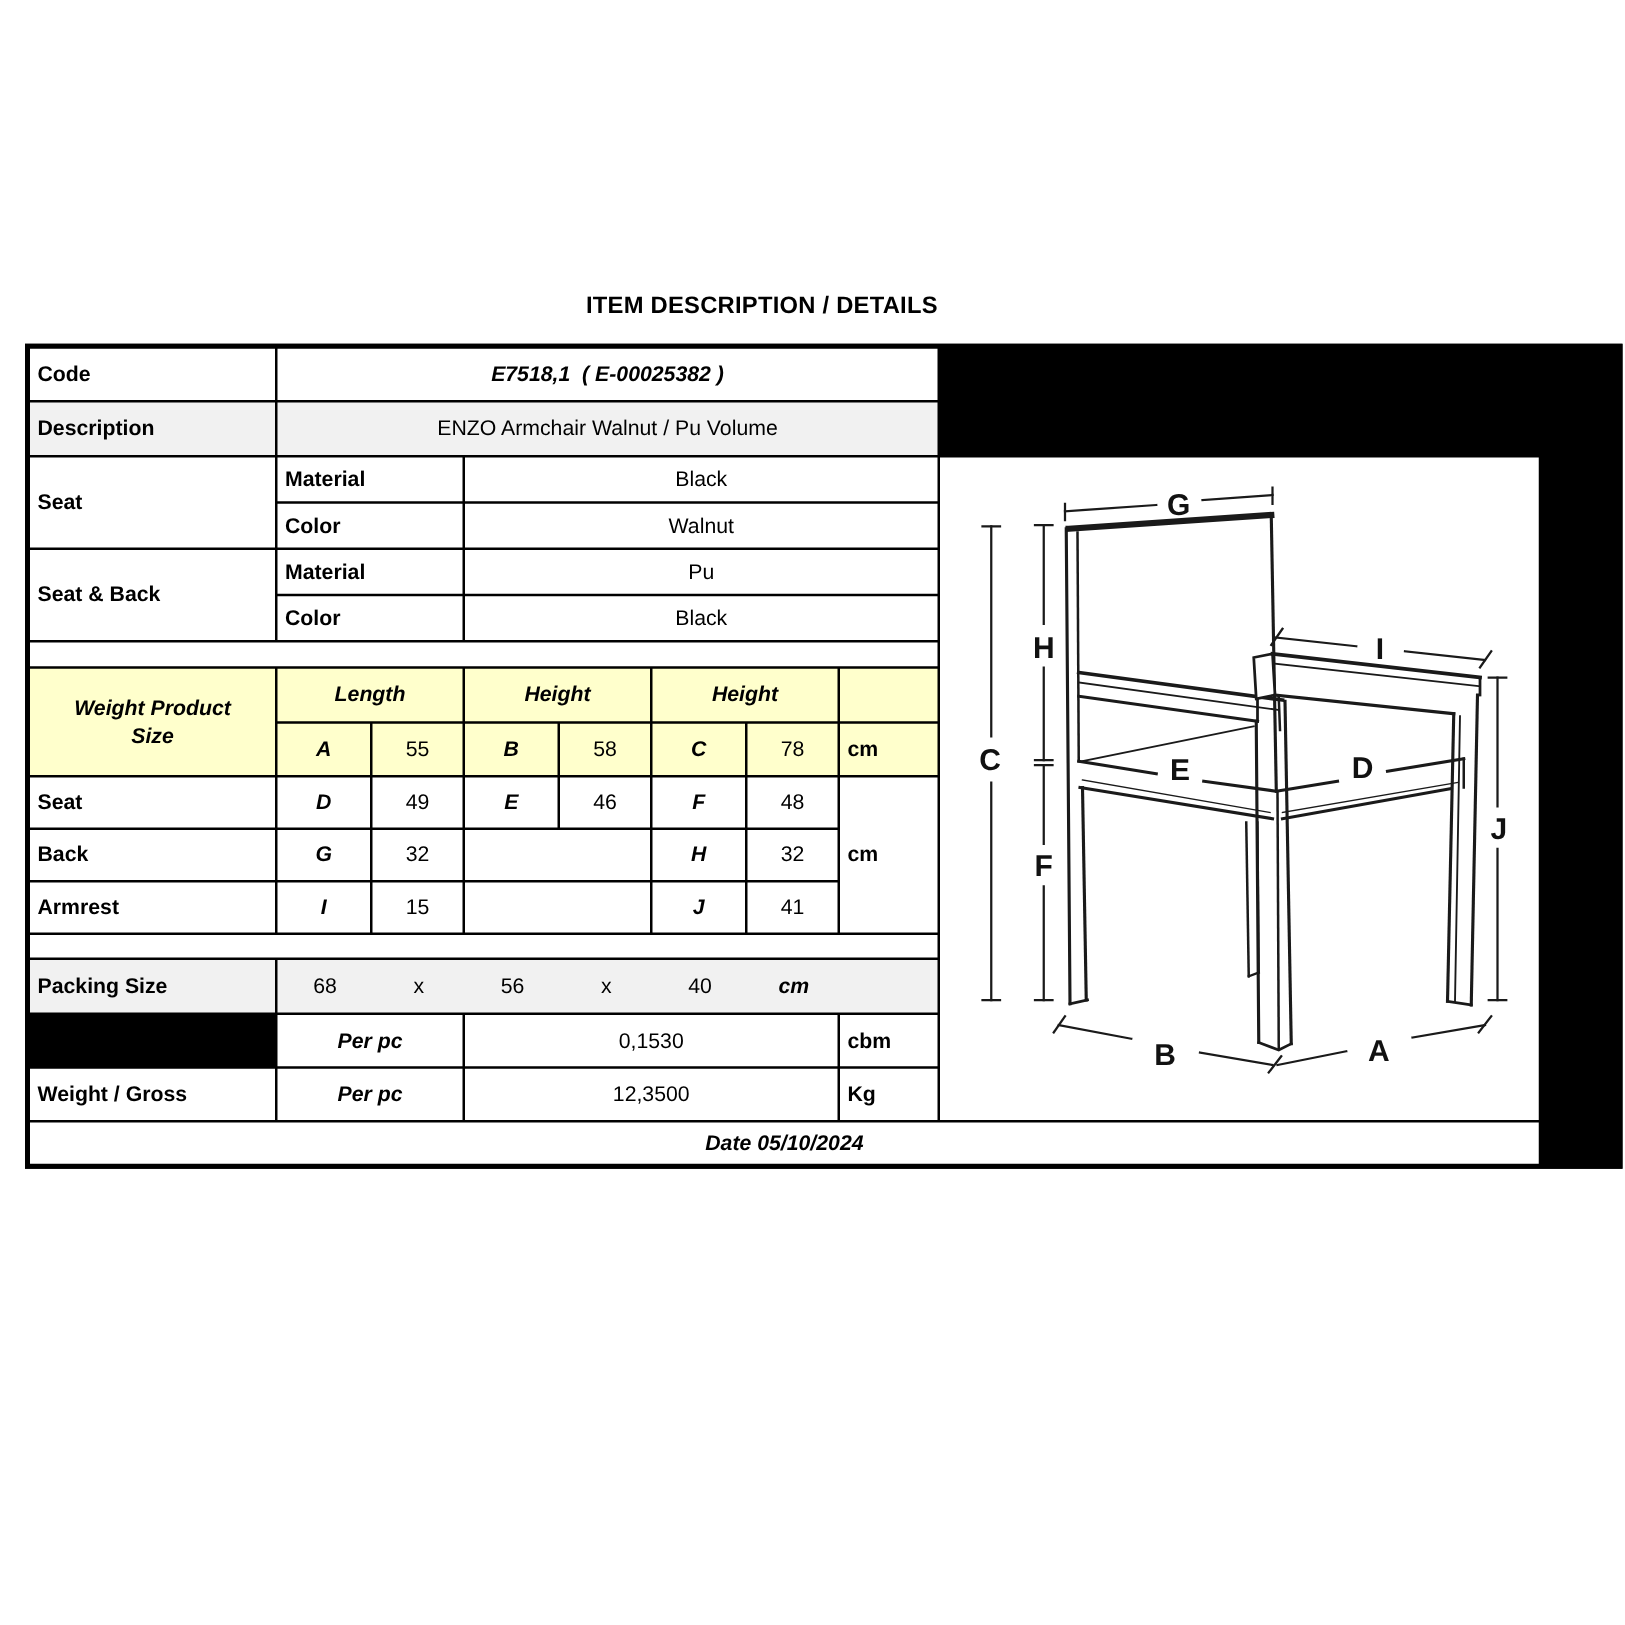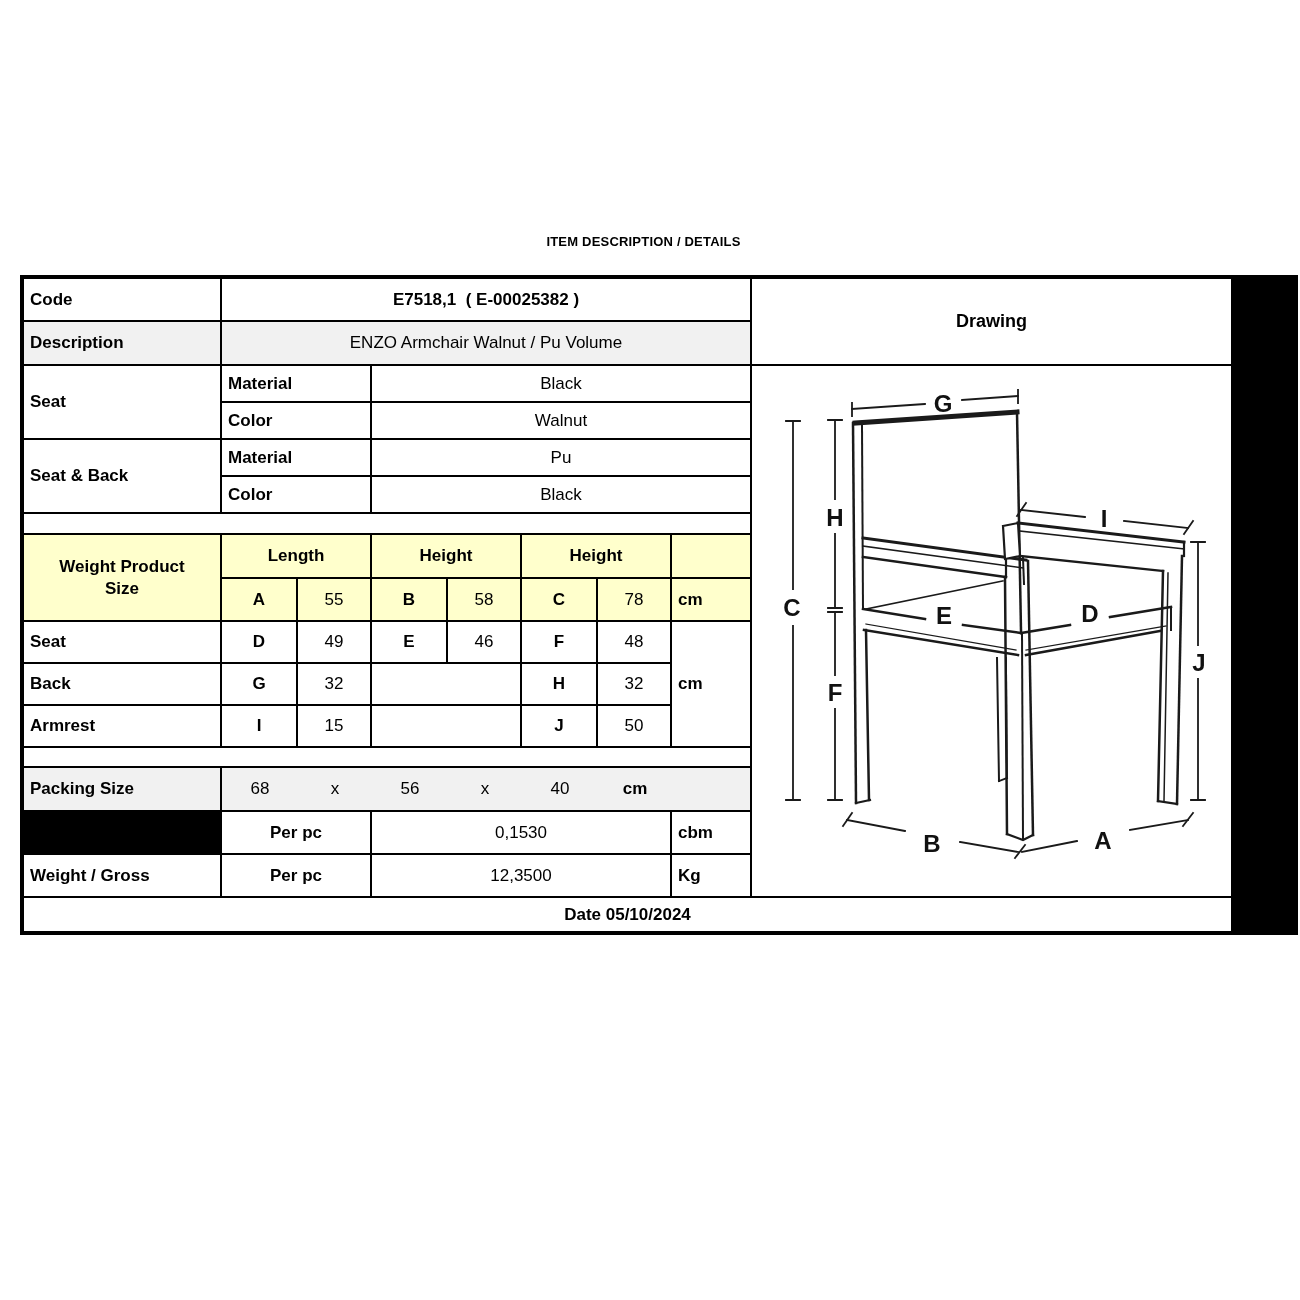--- a/index.html
+++ b/index.html
@@ -1,49 +1,48 @@
 <!DOCTYPE html>
 <html><head>
 <meta charset="utf-8">
 <style>
   html,body{margin:0;padding:0;background:#fff;}
   .page{position:relative;width:1300px;height:1300px;background:#ffffff;
         font-family:"Liberation Sans","DejaVu Sans",sans-serif;color:#000;}
-  .doc-title{position:absolute;left:36px;top:234px;width:1215px;text-align:center;
-             font-size:13px;font-weight:bold;letter-spacing:.2px;}
+  .doc-title{position:absolute;left:2px;top:234px;width:1215px;text-align:center;
+             font-size:19px;font-weight:bold;letter-spacing:.2px;}
   .spec-grid{position:absolute;left:20px;top:275px;width:1278px;height:660px;
              display:grid;background:#000;border:4px solid #000;box-sizing:border-box;
              grid-template-columns:196px 74px 72px 74px 72px 74px 72px 78px 479px;
              grid-template-rows:41px 42px 35px 35px 35px 35px 19px 42px 41px 40px 40px 40px 18px 42px 41px 41px 33px;
              gap:2px;}
   .cell{background:#fff;display:flex;align-items:center;font-size:17px;overflow:hidden;}
   .lbl{font-weight:bold;padding-left:6px;}
   .ctr{justify-content:center;text-align:center;}
-  .bold{font-weight:bold;}
+  .bold{font-weight:bold;font-style:italic;}
   .yellow{background:#FFFFCC;}
   .gray{background:#F1F1F1;}
   .pre{white-space:pre;}
   .two-line{flex-direction:column;justify-content:center;line-height:1.25;}
   .pack-seg{display:inline-flex;justify-content:center;align-items:center;}
   .drawing-area{padding:0;align-items:stretch;}
   .drawing-area svg{width:100%;height:100%;display:block;}
   .dim-letter{font-family:"Liberation Sans","DejaVu Sans",sans-serif;font-size:24px;font-weight:bold;fill:#111;}
 </style>
 </head>
 <body>
 
 <div class="page">
 
   <div class="doc-title">ITEM DESCRIPTION / DETAILS</div>
 
   <div class="spec-grid">
 
     <div class="cell lbl" style="grid-column:1;grid-row:1">Code</div>
     <div class="cell ctr bold pre" style="grid-column:2/span 7;grid-row:1">E7518,1  ( E-00025382 )</div>
-    <div class="cell ctr bold" style="grid-column:9;grid-row:1/span 2;font-size:18px">Drawing</div>
 
     <div class="cell lbl gray" style="grid-column:1;grid-row:2">Description</div>
     <div class="cell ctr gray" style="grid-column:2/span 7;grid-row:2">ENZO Armchair Walnut / Pu Volume</div>
 
     <div class="cell lbl" style="grid-column:1;grid-row:3/span 2">Seat</div>
     <div class="cell lbl" style="grid-column:2/span 2;grid-row:3">Material</div>
     <div class="cell ctr" style="grid-column:4/span 5;grid-row:3">Black</div>
     <div class="cell lbl" style="grid-column:2/span 2;grid-row:4">Color</div>
     <div class="cell ctr" style="grid-column:4/span 5;grid-row:4">Walnut</div>
 
@@ -87,21 +86,21 @@
     <div class="cell ctr" style="grid-column:3;grid-row:11">32</div>
     <div class="cell" style="grid-column:4/span 2;grid-row:11"></div>
     <div class="cell ctr bold" style="grid-column:6;grid-row:11">H</div>
     <div class="cell ctr" style="grid-column:7;grid-row:11">32</div>
 
     <div class="cell lbl" style="grid-column:1;grid-row:12">Armrest</div>
     <div class="cell ctr bold" style="grid-column:2;grid-row:12">I</div>
     <div class="cell ctr" style="grid-column:3;grid-row:12">15</div>
     <div class="cell" style="grid-column:4/span 2;grid-row:12"></div>
     <div class="cell ctr bold" style="grid-column:6;grid-row:12">J</div>
-    <div class="cell ctr" style="grid-column:7;grid-row:12">50</div>
+    <div class="cell ctr" style="grid-column:7;grid-row:12">41</div>
 
     <div class="cell" style="grid-column:1/span 8;grid-row:13"></div>
 
     <div class="cell lbl gray" style="grid-column:1;grid-row:14">Packing Size</div>
     <div class="cell gray" style="grid-column:2/span 7;grid-row:14">
       <span class="pack-seg" style="width:76px">68</span>
       <span class="pack-seg" style="width:74px">x</span>
       <span class="pack-seg" style="width:76px">56</span>
       <span class="pack-seg" style="width:74px">x</span>
       <span class="pack-seg" style="width:76px">40</span>

